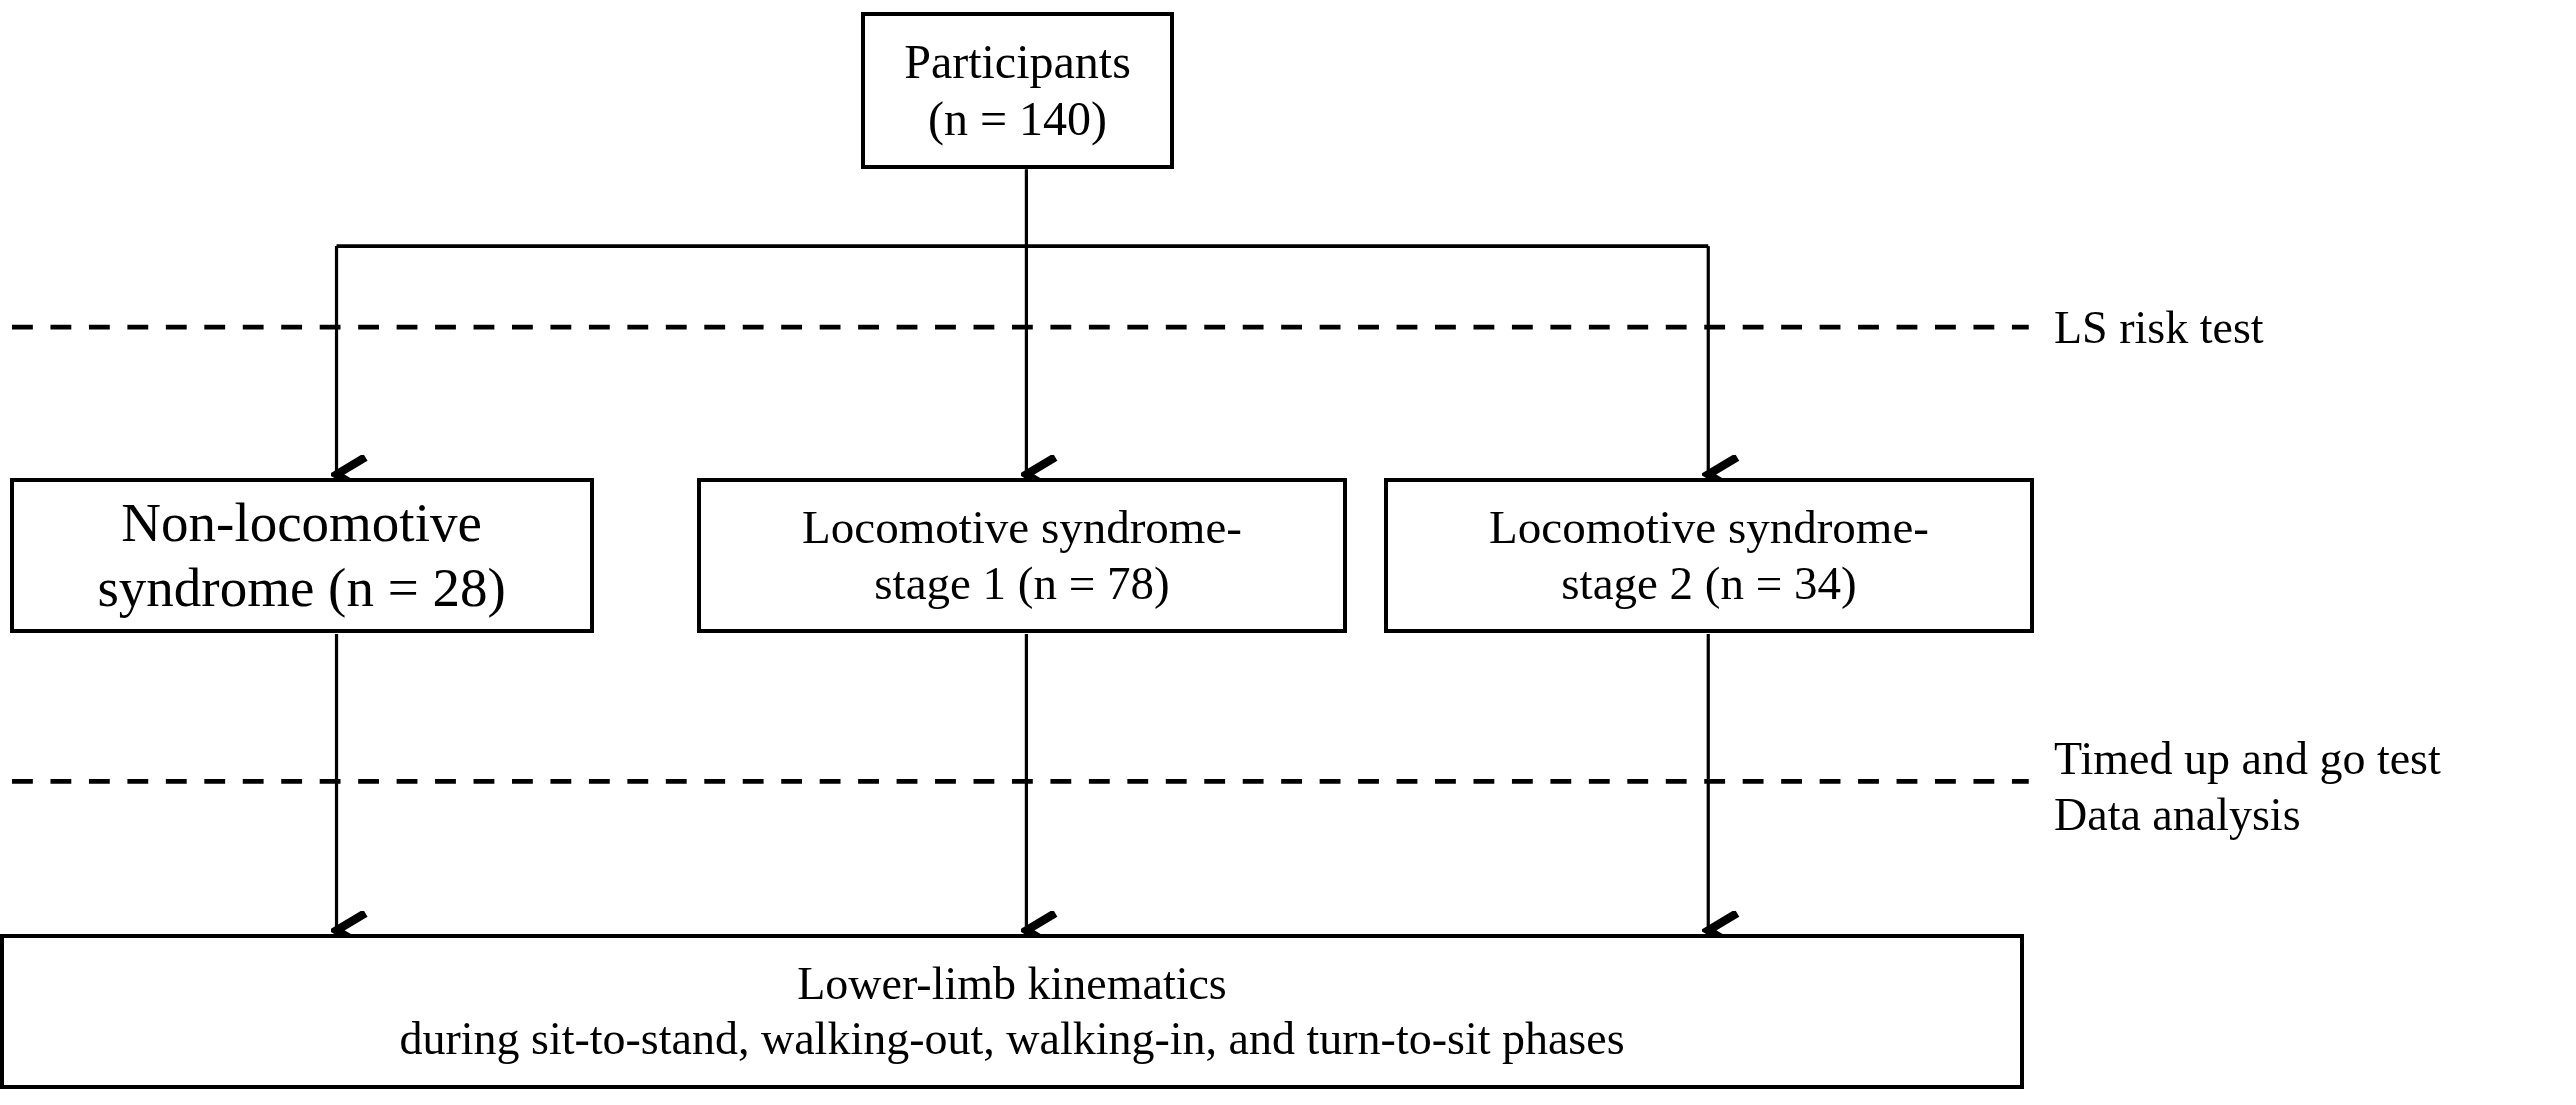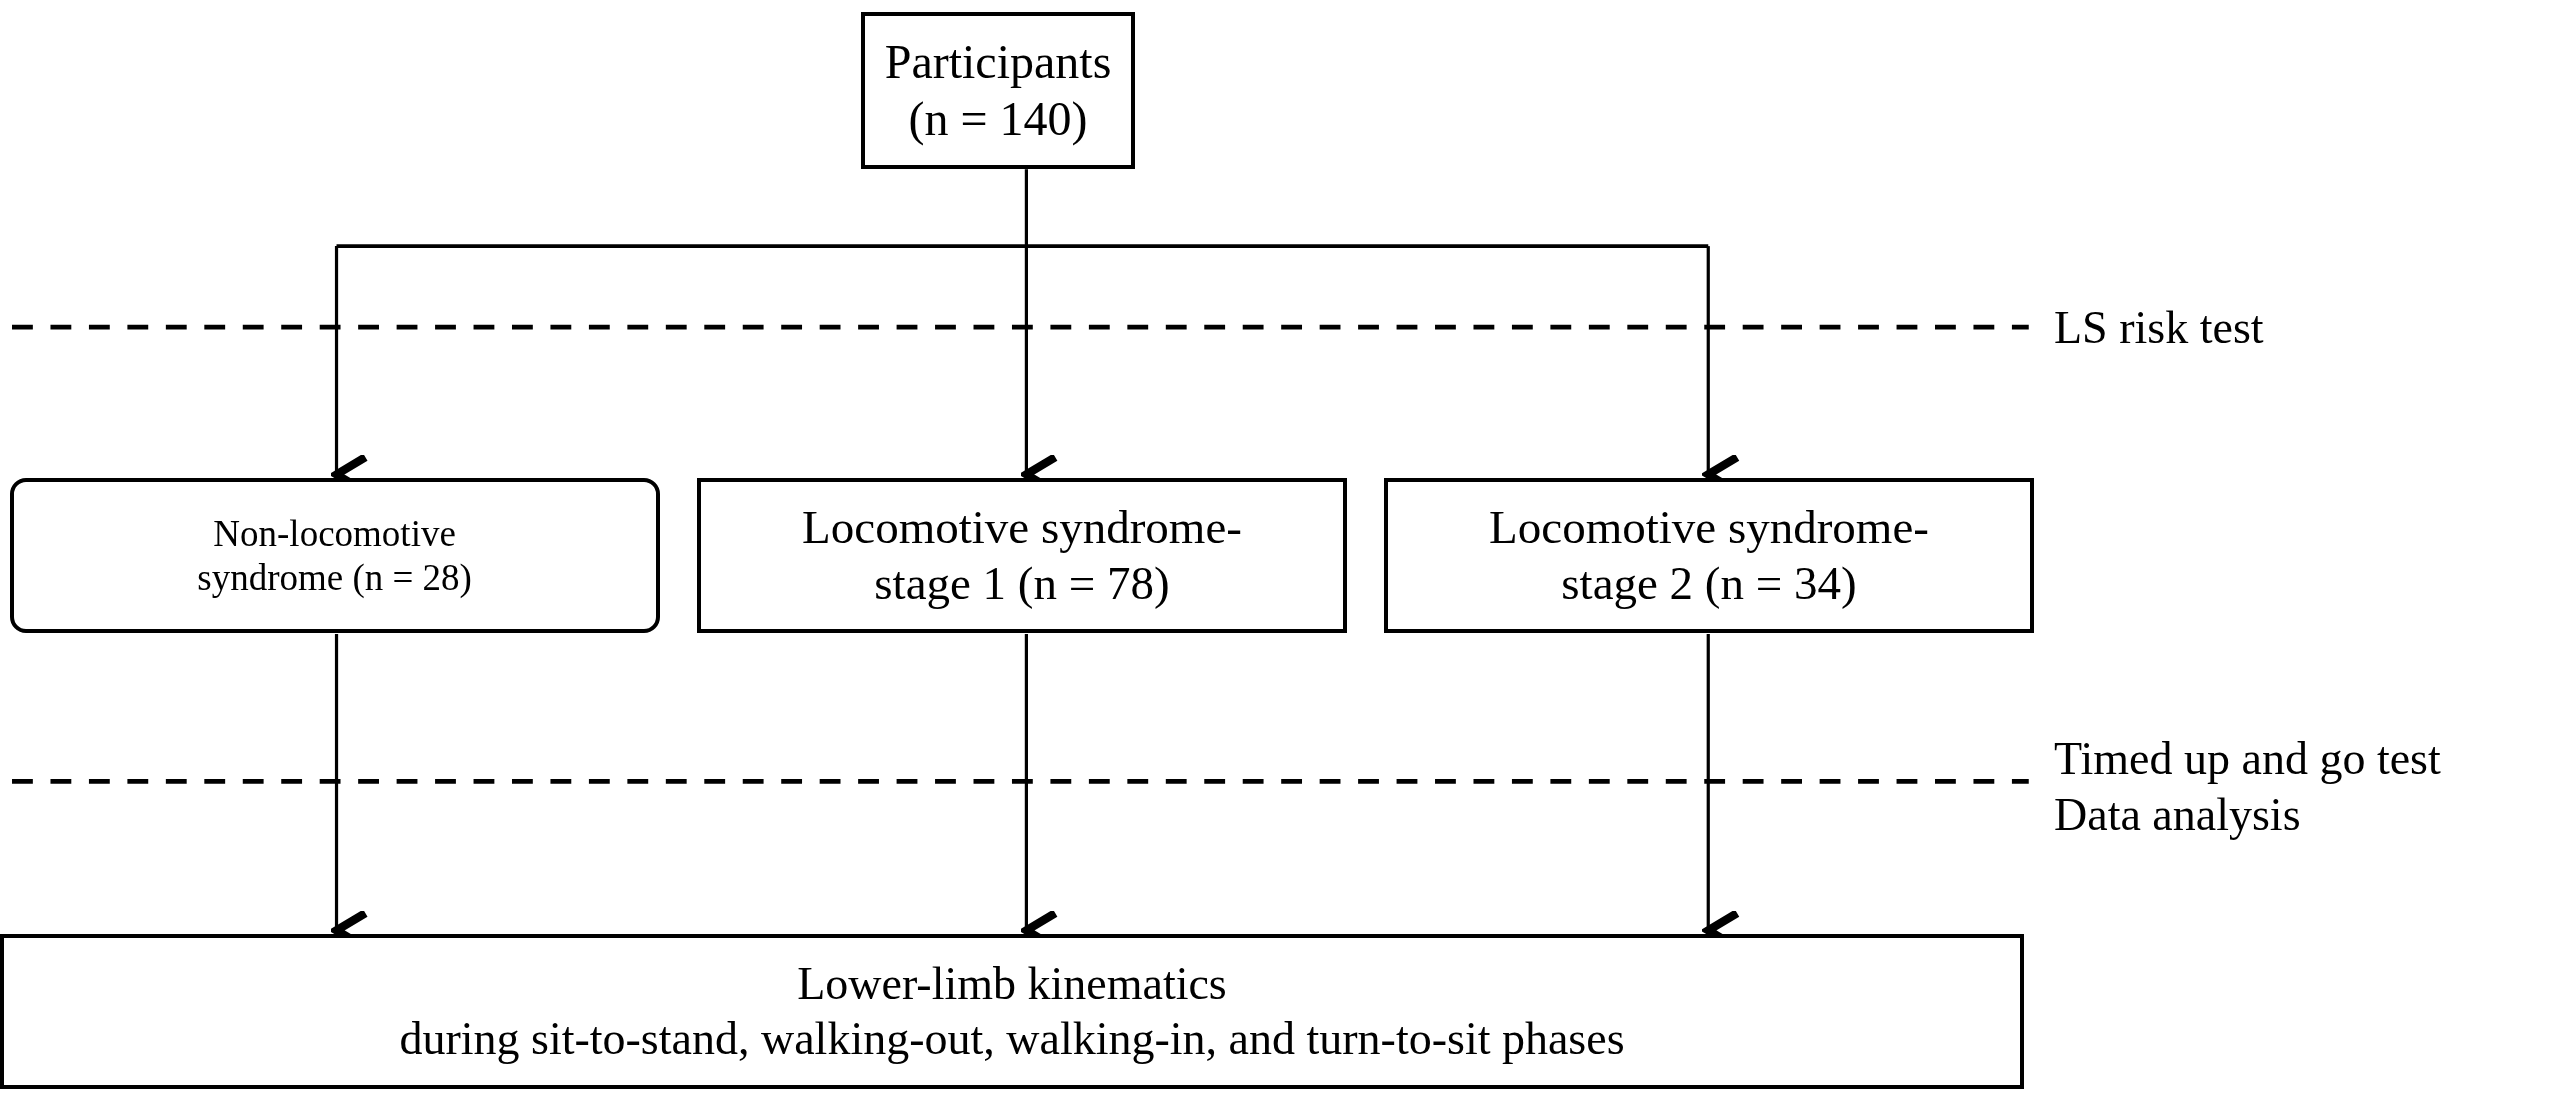--- a/index.html
+++ b/index.html
@@ -40,34 +40,33 @@
   .node-label {
     display: block;
     white-space: pre-line;
     padding: 0 8px;
   }
 
   
   #node-participants {
     left: 861px;
     top: 12px;
-    width: 274px;
+    width: 313px;
     height: 157px;
     font-size: 48px;
     align-items: center;
   }
 
   
   #node-group-nonls {
     left: 9.6px;
     top: 478px;
-    width: 650px;
+    width: 584px;
     height: 155px;
-    font-size: 37px;
-    border-radius: 16px;
+    font-size: 55px;
   }
   #node-group-ls1 {
     left: 697px;
     top: 478px;
     width: 650px;
     height: 155px;
     font-size: 47px;
   }
   #node-group-ls2 {
     left: 1384px;

